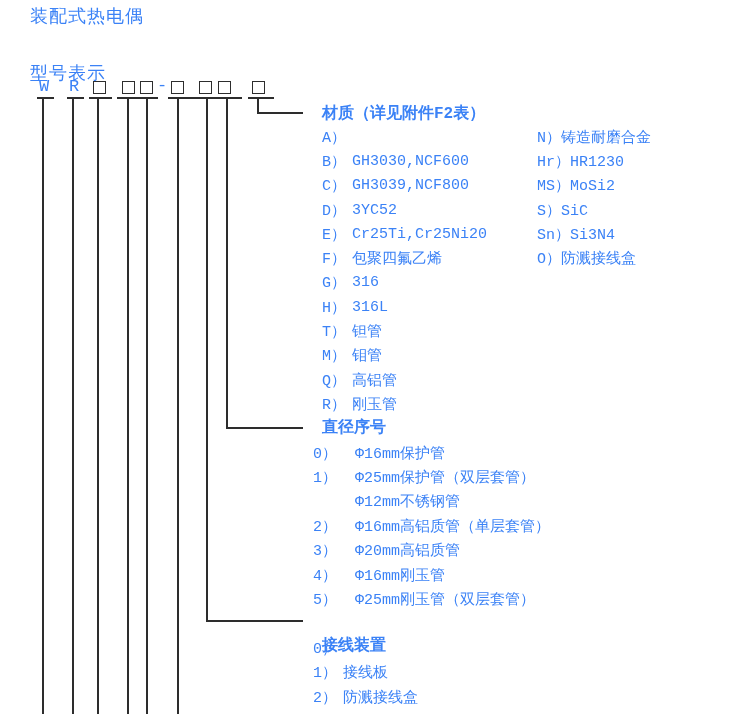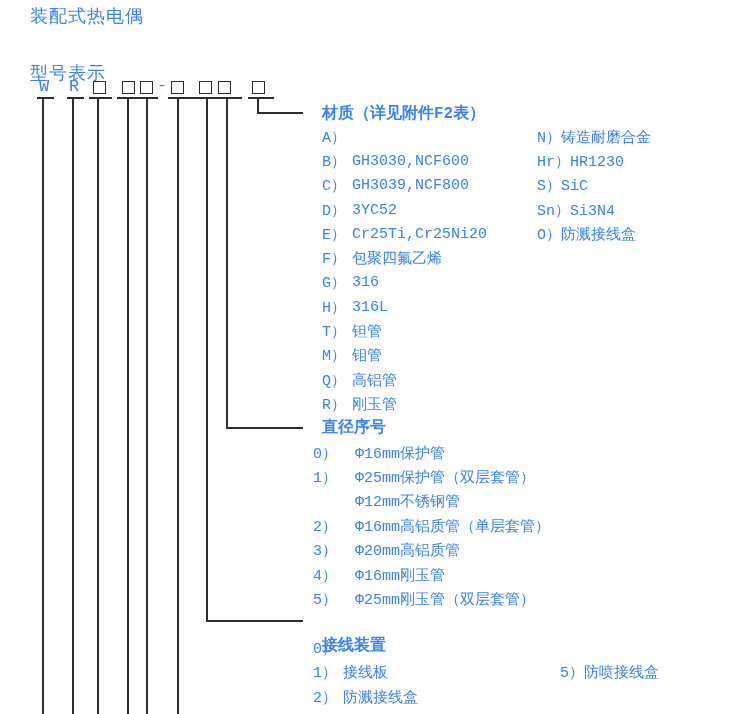--- a/index.html
+++ b/index.html
@@ -129,20 +129,23 @@
   </div>
 
   <div class="sec sec-material" style="left:537px;top:125px;">
     <div class="row">
         <span>N）铸造耐磨合金</span>
       </div>
     <div class="row">
         <span>Hr）HR1230</span>
       </div>
     <div class="row">
+        <span>MS）MoSi2</span>
+      </div>
+    <div class="row">
         <span>S）SiC</span>
       </div>
     <div class="row">
         <span>Sn）Si3N4</span>
       </div>
     <div class="row">
         <span>O）防溅接线盒</span>
       </div>
   </div>
 
@@ -189,18 +192,15 @@
         <span class="code">1）</span>
         <span>接线板</span>
       </div>
     <div class="row">
         <span class="code">2）</span>
         <span>防溅接线盒</span>
       </div>
   </div>
 
   <div class="sec sec-wiring" style="left:560px;top:660px;">
-    <div class="row">
-        <span>5）防喷接线盒</span>
-      </div>
   </div>
 
 </div>
 
 </body></html>

